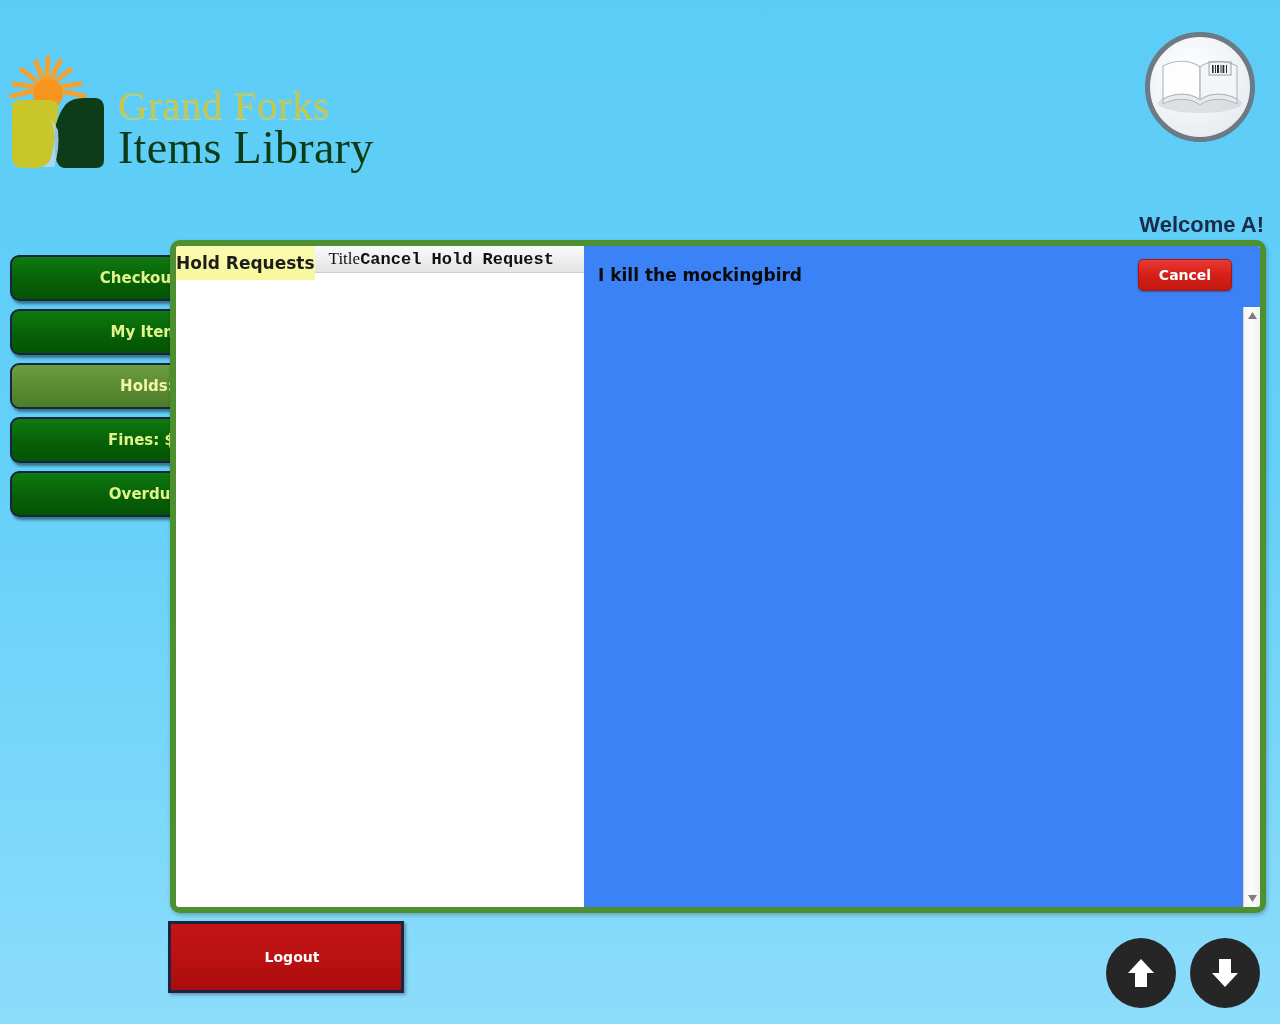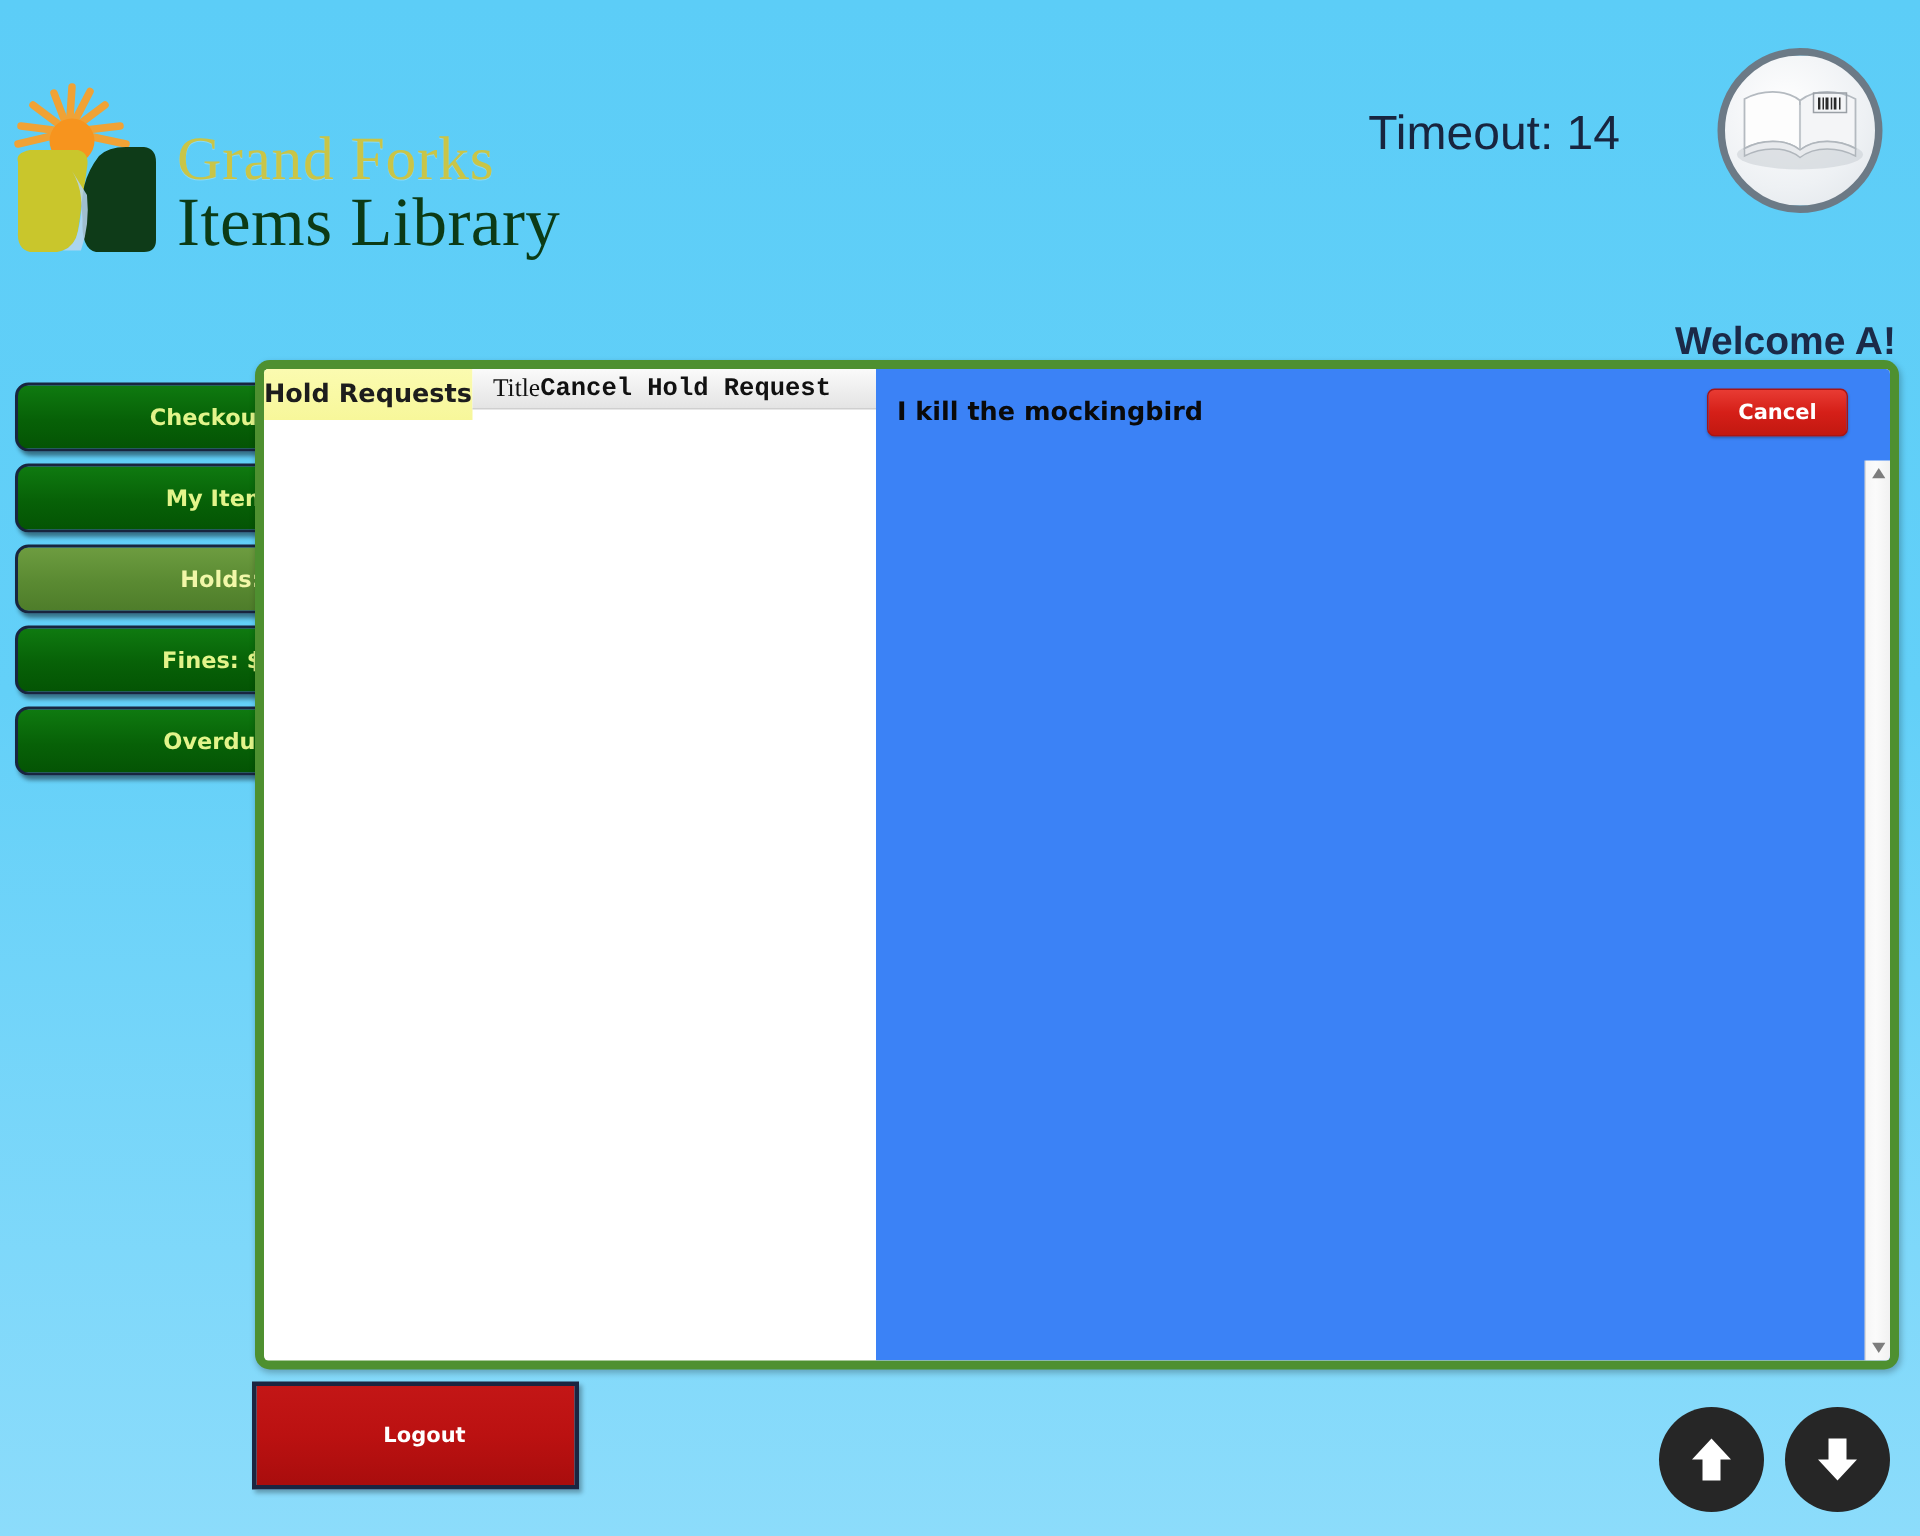--- a/index.html
+++ b/index.html
@@ -83,21 +83,21 @@
     border: 5px solid #6c7a86;
     overflow: hidden;
   }
 
   .welcome {
     position: absolute;
     right: 16px;
     top: 212px;
     font-family: "Liberation Sans", sans-serif;
     font-weight: bold;
-    font-size: 26px;
+    font-size: 22px;
     color: #1b2a48;
     white-space: nowrap;
   }
 
   
   .sidebar {
     position: absolute;
     left: 10px;
     top: 255px;
     width: 300px;
@@ -259,21 +259,21 @@
 
   .sb-track {
     flex: 1 1 auto;
   }
 
   
   .logout-btn {
     position: absolute;
     left: 168px;
     top: 921px;
-    width: 218px;
+    width: 236px;
     height: 72px;
     border: 3px solid #1b2541;
     background: linear-gradient(to bottom, #c31616 0%, #bb1111 50%, #a90d0d 100%);
     color: #ffffff;
     font-family: "DejaVu Sans", sans-serif;
     font-weight: bold;
     font-size: 14px;
     line-height: 66px;
     text-align: center;
     cursor: pointer;
@@ -326,21 +326,20 @@
         <path d="M47 96 Q44 72 58 54 Q64 48 76 48 L88 48 Q96 49 96 58 L96 110 Q96 118 88 118 L56 118 Q46 116 47 96 Z" fill="#0e3b18"></path>
         <path d="M40 64 Q50 80 44 104 Q42 114 34 117 L46 117 Q52 100 50 80 Z" fill="#b9d6ee" opacity="0.85"></path>
       </svg>
     </div>
     <div class="logo-text">
       <div class="logo-line1">Grand Forks</div>
       <div class="logo-line2">Items Library</div>
     </div>
   </div>
 
-  <div class="timeout">Timeout: 14</div>
 
   <div class="book-badge">
     <svg width="100" height="100" viewBox="0 0 100 100">
       <ellipse cx="50" cy="66" rx="42" ry="10" fill="#c9ced4" opacity="0.55"></ellipse>
       <path d="M50 30 C40 22 24 23 13 29 L13 62 C24 56 40 55 50 63 Z" fill="#fdfdfd" stroke="#b4bac0" stroke-width="1.2"></path>
       <path d="M50 30 C60 22 76 23 87 29 L87 62 C76 56 60 55 50 63 Z" fill="#f4f5f7" stroke="#b4bac0" stroke-width="1.2"></path>
       <path d="M50 33 L50 63" stroke="#c3c8cd" stroke-width="1.4"></path>
       <path d="M13 62 C24 56 40 55 50 63 C60 55 76 56 87 62 L87 67 C76 61 60 60 50 68 C40 60 24 61 13 67 Z" fill="#e8eaed" stroke="#b0b6bc" stroke-width="1"></path>
       <g fill="#2a2a2a">
         <rect x="62" y="28" width="1.6" height="8"></rect>

